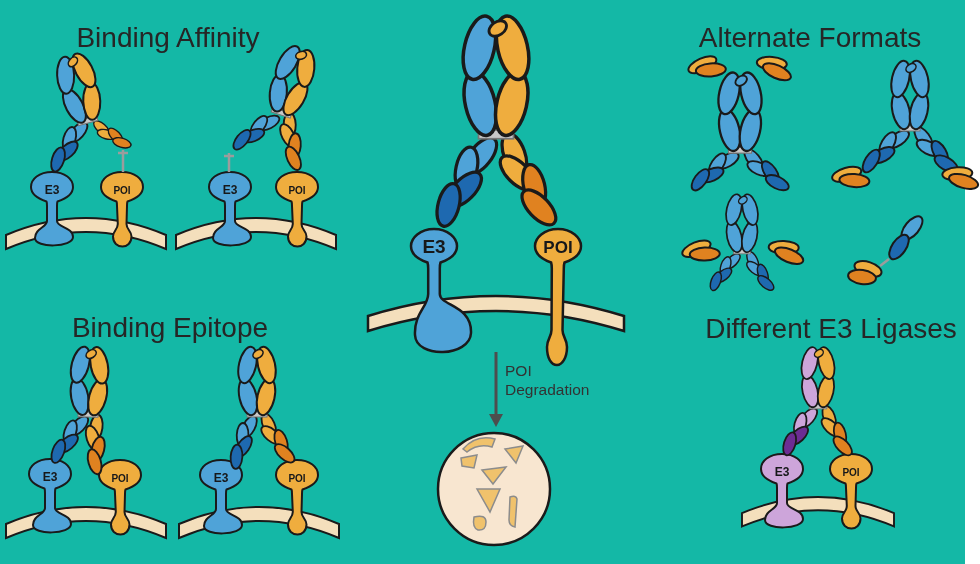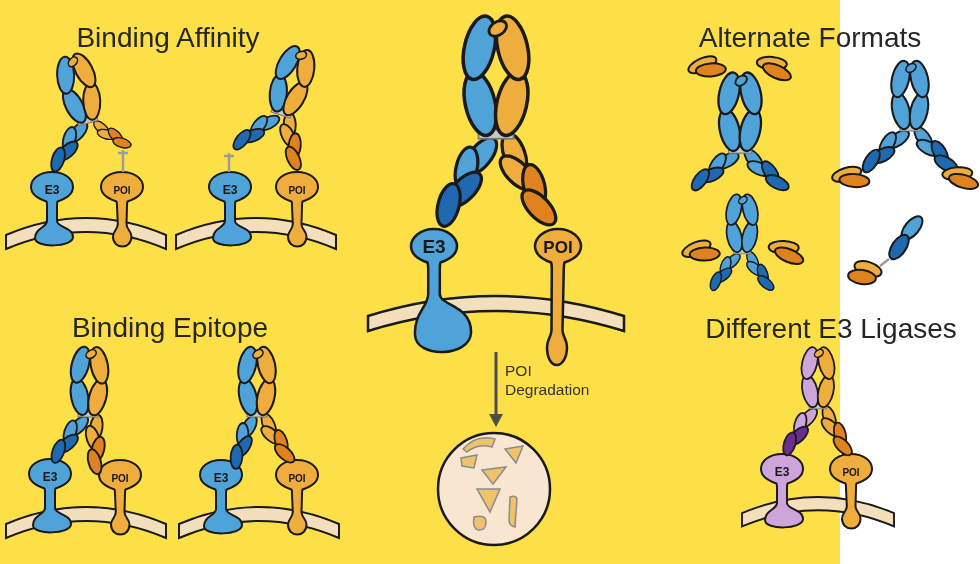--- a/index.html
+++ b/index.html
@@ -5,21 +5,21 @@
   :root{
     --blue:#4FA3D8; --blue-dark:#1E69B0;
     --orange:#EFAD3E; --orange-dark:#E08220;
     --purple:#CDA5DA; --purple-dark:#6C2D93;
     --membrane:#F4DFBC; --lysosome:#F8E6D0;
     --fragment:#F0C26C; --fragment-outline:#8C8C8C;
     --outline:#1A1A1A; --linker:#9C9C9C; --hinge:#C8C8C8;
     --title-text:#262626; --label-text:#17181A; --arrow:#4D4D4D;
   }
   html,body{margin:0;padding:0;background:#ffffff;}
-  .stage{width:840px;height:564px;position:relative;background:#fde047;}
+  .stage{width:965px;height:564px;position:relative;background:#14b8a6;}
   svg{display:block;}
   text{font-family:"Liberation Sans", sans-serif;}
   .title{font-size:28px;fill:var(--title-text);}
   .rlabel{font-weight:bold;fill:var(--label-text);}
   .arrowlabel{font-size:15.5px;fill:#333;}
   
   .recv-blue{--rc:var(--blue);}
   .recv-orange{--rc:var(--orange);}
   .recv-purple{--rc:var(--purple);}
   .fc-bo{--fcL:var(--blue);--fcR:var(--orange);}

